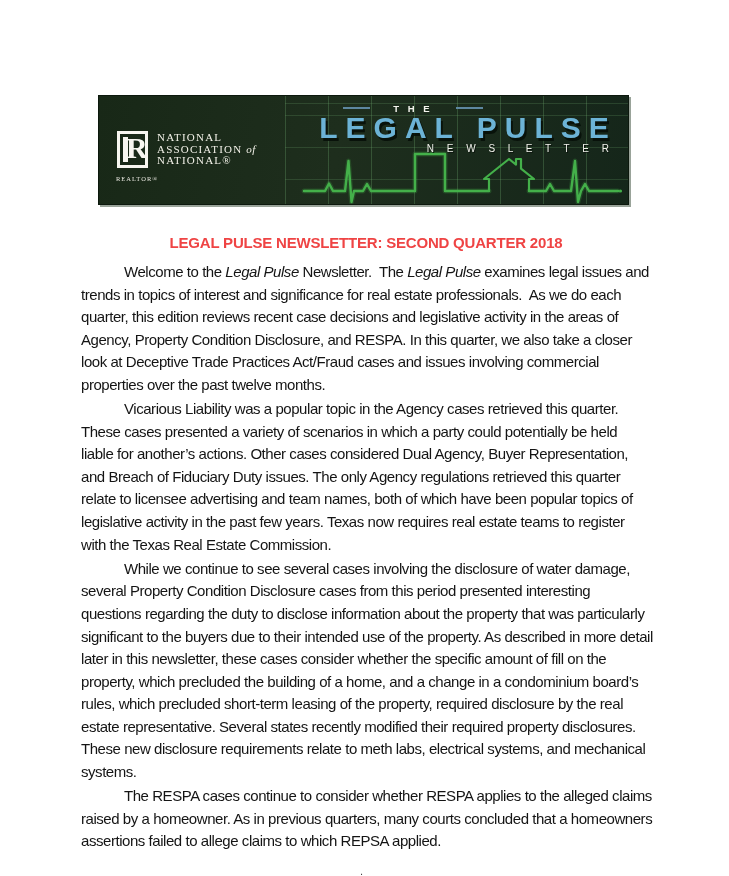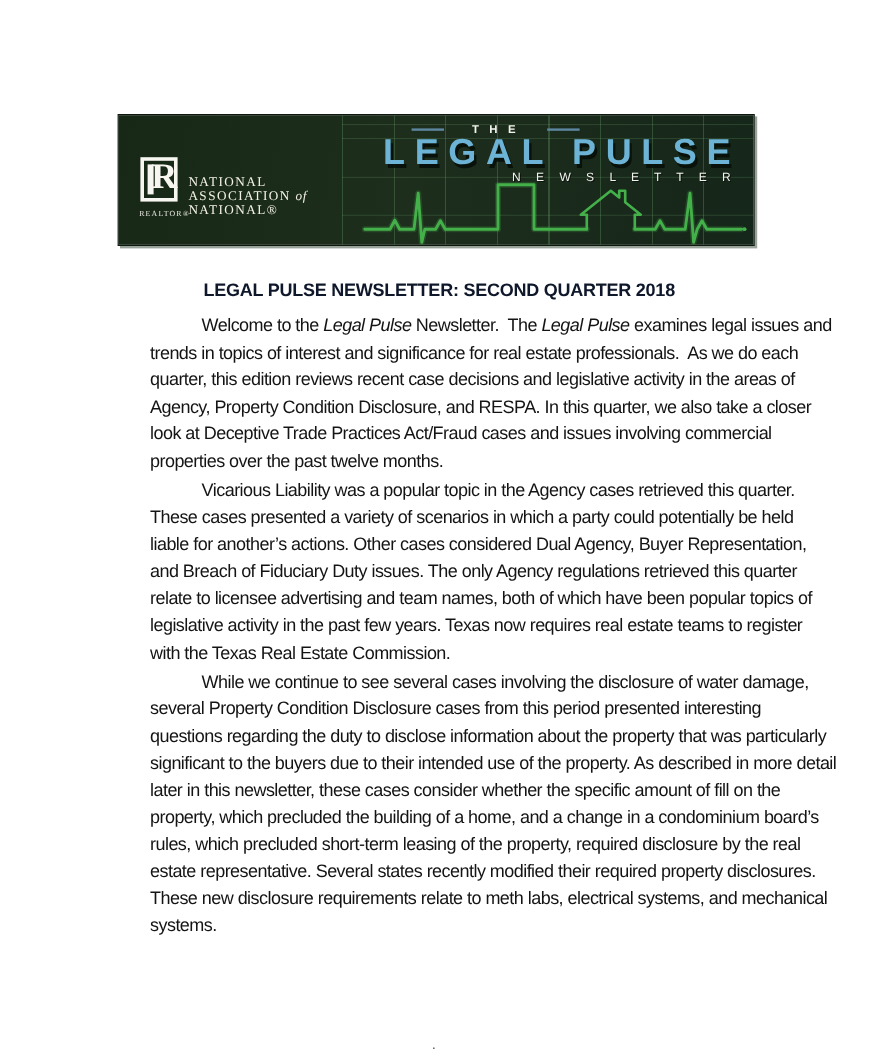--- a/index.html
+++ b/index.html
@@ -33,21 +33,21 @@
   .r-box .r-bar{position:absolute;left:3px;top:3px;bottom:3px;width:5px;background:#f7f6f0;}
   .r-box .r-letter{
     position:absolute;left:6px;top:-3px;
     font-family:"Liberation Serif",serif;font-weight:bold;font-size:30px;line-height:34px;color:#f7f6f0;
   }
   .realtor-caption{
     position:absolute;left:-4px;top:41px;width:40px;text-align:center;
     font-family:"Liberation Serif",serif;font-size:6.5px;letter-spacing:1px;color:#e8e7df;
   }
   .nar-name{
-    position:absolute;left:40px;top:18px;
+    position:absolute;left:40px;top:3px;
     font-family:"Liberation Serif",serif;font-size:11px;line-height:11.5px;
     letter-spacing:1.2px;color:#f2f1e8;white-space:nowrap;
   }
   .nar-name .of{font-style:italic;text-transform:lowercase;letter-spacing:0.5px;}
   
   .the-row{
     position:absolute;left:244px;top:6px;width:140px;height:12px;
     display:flex;align-items:center;justify-content:center;gap:23px;
   }
   .the-dash{width:36px;height:2px;background:var(--dash-blue,#5d87a0);}
@@ -62,23 +62,23 @@
   }
   .banner-subtitle{
     position:absolute;right:14px;top:47px;
     font-size:10px;font-weight:normal;letter-spacing:5px;color:#f2f2ec;white-space:nowrap;
     text-shadow:1px 1px 0 rgba(7,15,9,0.8);
   }
   
   .doc-heading{
     position:absolute;left:81px;top:234px;width:570px;
     text-align:center;font-size:15px;font-weight:bold;letter-spacing:-0.2px;
-    line-height:18px;color:#0f172a;
+    line-height:18px;color:#ef4444;
   }
-  .doc-body{position:absolute;left:81px;top:261px;width:572px;color:#141414;margin-left:44px;}
+  .doc-body{position:absolute;left:81px;top:261px;width:572px;color:#141414;}
   .doc-body p{
     margin:0 0 1.5px 0;
     font-size:15px;line-height:22.6px;letter-spacing:-0.45px;
     text-indent:43px;text-align:left;
   }
   .doc-body p .i{font-style:italic;}
   .footer-dot{
     position:absolute;left:360px;top:865px;font-size:11px;color:#444;
   }
 </style>
@@ -119,15 +119,16 @@
   <div class="banner-title">LEGAL PULSE</div>
   <div class="banner-subtitle">N E W S L E T T E R</div>
 </div>
 
 <div class="doc-heading">LEGAL PULSE NEWSLETTER: SECOND QUARTER 2018</div>
 
 <div class="doc-body" id="paragraphs">
     <p><span>Welcome to the </span><span class="i">Legal Pulse</span><span> Newsletter.&nbsp; The </span><span class="i">Legal Pulse</span><span> examines legal issues and trends in topics of interest and significance for real estate professionals.&nbsp; As we do each quarter, this edition reviews recent case decisions and legislative activity in the areas of Agency, Property Condition Disclosure, and RESPA. In this quarter, we also take a closer look at Deceptive Trade Practices Act/Fraud cases and issues involving commercial properties over the past twelve months.</span></p>
     <p><span>Vicarious Liability was a popular topic in the Agency cases retrieved this quarter.&nbsp; These cases presented a variety of scenarios in which a party could potentially be held liable for another’s actions. Other cases considered Dual Agency, Buyer Representation, and Breach of Fiduciary Duty issues. The only Agency regulations retrieved this quarter relate to licensee advertising and team names, both of which have been popular topics of legislative activity in the past few years. Texas now requires real estate teams to register with the Texas Real Estate Commission.</span></p>
     <p><span>While we continue to see several cases involving the disclosure of water damage, several Property Condition Disclosure cases from this period presented interesting questions regarding the duty to disclose information about the property that was particularly significant to the buyers due to their intended use of the property. As described in more detail later in this newsletter, these cases consider whether the specific amount of fill on the property, which precluded the building of a home, and a change in a condominium board’s rules, which precluded short-term leasing of the property, required disclosure by the real estate representative. Several states recently modified their required property disclosures. These new disclosure requirements relate to meth labs, electrical systems, and mechanical systems.</span></p>
+    <p><span>The RESPA cases continue to consider whether RESPA applies to the alleged claims raised by a homeowner. As in previous quarters, many courts concluded that a homeowners assertions failed to allege claims to which REPSA applied.</span></p>
   </div>
 
 <div class="footer-dot">.</div>
 
 </body></html>

